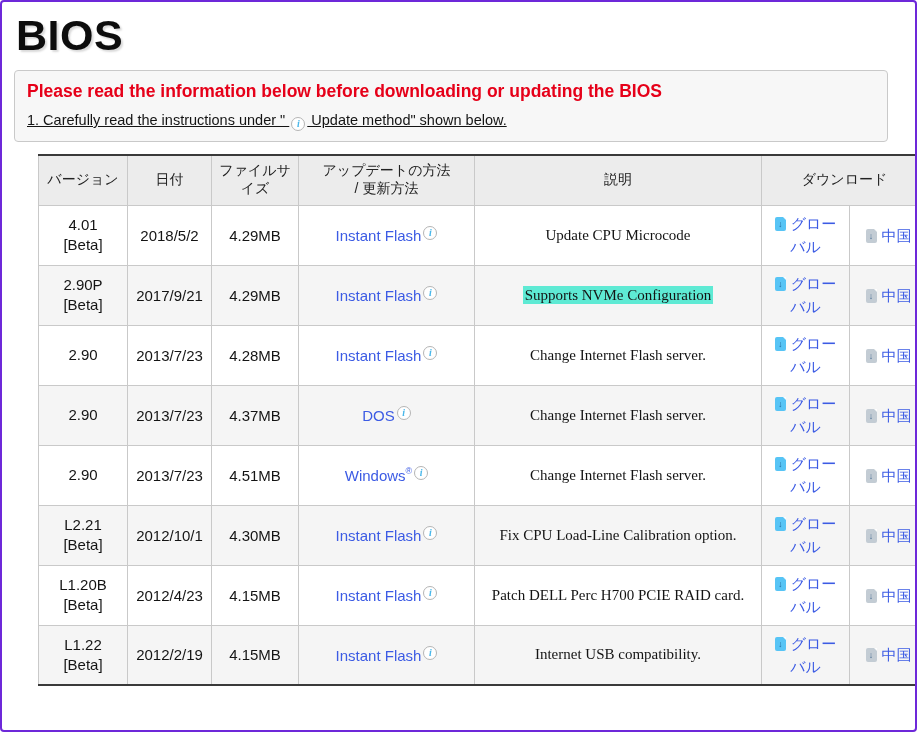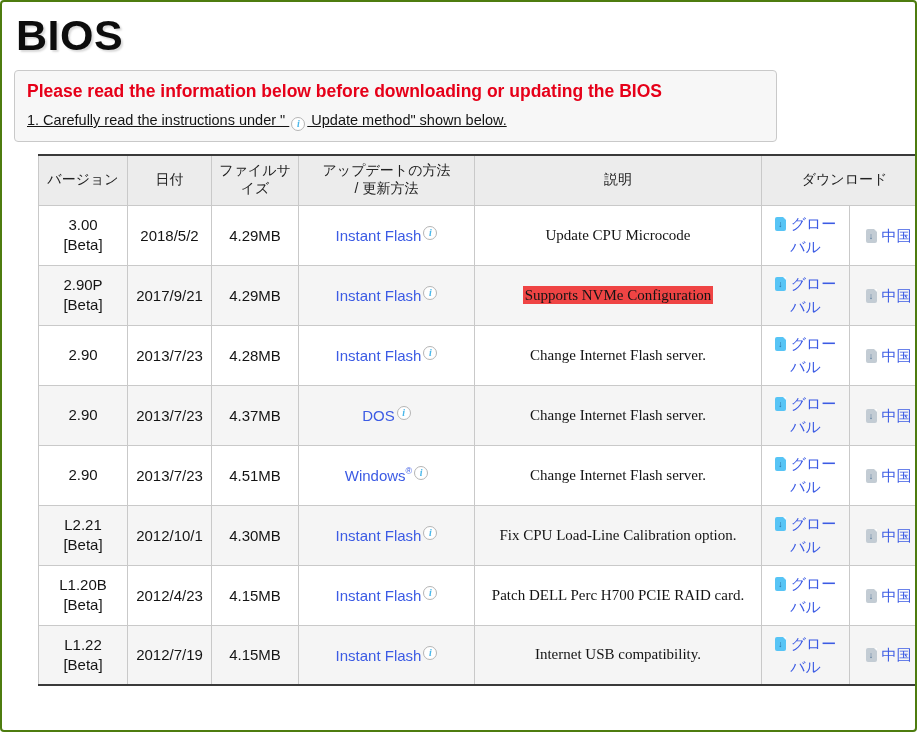--- a/index.html
+++ b/index.html
@@ -1,28 +1,28 @@
 <!DOCTYPE html>
 <html><head>
 <meta charset="utf-8">
 <style>
   * { box-sizing: border-box; }
   html,body { margin:0; padding:0; background:#fff; font-family:"Liberation Sans", sans-serif; }
   .page {
-    width:917px; height:732px; border:2px solid #4d7c0f; border-radius:4px;
+    width:917px; height:732px; border:2px solid #6d28d9; border-radius:4px;
     background:#fff; padding:6px 12px; overflow:hidden;
   }
   .page-title {
     font-size:43px; line-height:50px; font-weight:700; color:#0d0d0d;
     margin:2px 0 10px 2px; letter-spacing:0.5px;
     text-shadow:2px 2px 2px rgba(0,0,0,0.15);
   }
   .notice {
     border:1px solid #c9c9c9; border-radius:4px; background:#f7f7f7;
-    padding:8px 12px 10px 12px; width:763px;
+    padding:8px 12px 10px 12px; width:874px;
   }
   .notice-heading { color:#e60019; font-size:17.5px; font-weight:700; margin:2px 0 7px 0; }
   .notice-item { font-size:14.5px; color:#141414; line-height:22px;text-decoration:underline; }
   .info-badge {
     display:inline-block; width:14px; height:14px; line-height:12px;
     border:1px solid #b5b5b5; border-radius:50%; text-align:center;
     font-size:10px; color:#49b7ea; background:#fff;
     font-family:"Liberation Serif", serif; font-style:italic; font-weight:700;
   }
   .info-badge.sup { vertical-align:5px; margin-left:2px; }
@@ -38,21 +38,21 @@
     vertical-align:middle; padding:3px 6px; word-break:break-all;
   }
   th.pre { white-space:pre-line; }
   table.bios td {
     border:1px solid #c9c9c9; height:60px; font-size:15px; color:#141414;
     text-align:center; vertical-align:middle; padding:4px 6px;
   }
   tr.alt td { background:#f5f5f5; }
   td.version-cell div { line-height:20px; }
   td.desc-cell { text-align:left; padding-left:10px;font-family:Liberation Serif, serif; }
-  .highlight { background:#ef4444; padding:1px 2px; }
+  .highlight { background:#5eead4; padding:1px 2px; }
   a.link { color:#3c5be4; text-decoration:none; }
   sup.reg { font-size:9px; vertical-align:7px; }
   td.dl-cell { word-break:break-all; line-height:23px; padding:4px 8px; }
   .dl-icon {
     display:inline-block; width:11px; height:14px; border-radius:2px;
     position:relative; vertical-align:-2px; margin-right:5px;
   }
   .dl-icon.blue { background:#57c4f5; }
   .dl-icon.gray { background:#c3ccd4; }
   .dl-icon::before {
@@ -94,21 +94,21 @@
         <th class="pre">アップデートの方法
 / 更新方法</th>
         <th>説明</th>
         <th colspan="2">ダウンロード</th>
       </tr>
     </thead>
     <tbody>
 
       <tr>
         <td class="version-cell">
-            <div>3.00</div>
+            <div>4.01</div>
             <div>[Beta]</div>
           </td>
         <td>2018/5/2</td>
         <td>4.29MB</td>
         <td><a class="link" href="#"><span>Instant Flash</span><sup class="reg"></sup></a><span class="info-badge sup">i</span></td>
         <td class="desc-cell"><span class="plain">Update CPU Microcode</span></td>
         <td class="dl-cell"><a class="link" href="#"><span class="dl-icon blue"></span><span>グローバル</span></a></td>
         <td class="dl-cell"><a class="link" href="#"><span class="dl-icon gray"></span><span>中国</span></a></td>
       </tr>
 
@@ -188,21 +188,21 @@
         <td class="desc-cell"><span class="plain">Patch DELL Perc H700 PCIE RAID card.</span></td>
         <td class="dl-cell"><a class="link" href="#"><span class="dl-icon blue"></span><span>グローバル</span></a></td>
         <td class="dl-cell"><a class="link" href="#"><span class="dl-icon gray"></span><span>中国</span></a></td>
       </tr>
 
       <tr class="alt">
         <td class="version-cell">
             <div>L1.22</div>
             <div>[Beta]</div>
           </td>
-        <td>2012/7/19</td>
+        <td>2012/2/19</td>
         <td>4.15MB</td>
         <td><a class="link" href="#"><span>Instant Flash</span><sup class="reg"></sup></a><span class="info-badge sup">i</span></td>
         <td class="desc-cell"><span class="plain">Internet USB compatibility.</span></td>
         <td class="dl-cell"><a class="link" href="#"><span class="dl-icon blue"></span><span>グローバル</span></a></td>
         <td class="dl-cell"><a class="link" href="#"><span class="dl-icon gray"></span><span>中国</span></a></td>
       </tr>
 
     </tbody>
   </table>
 </div>

